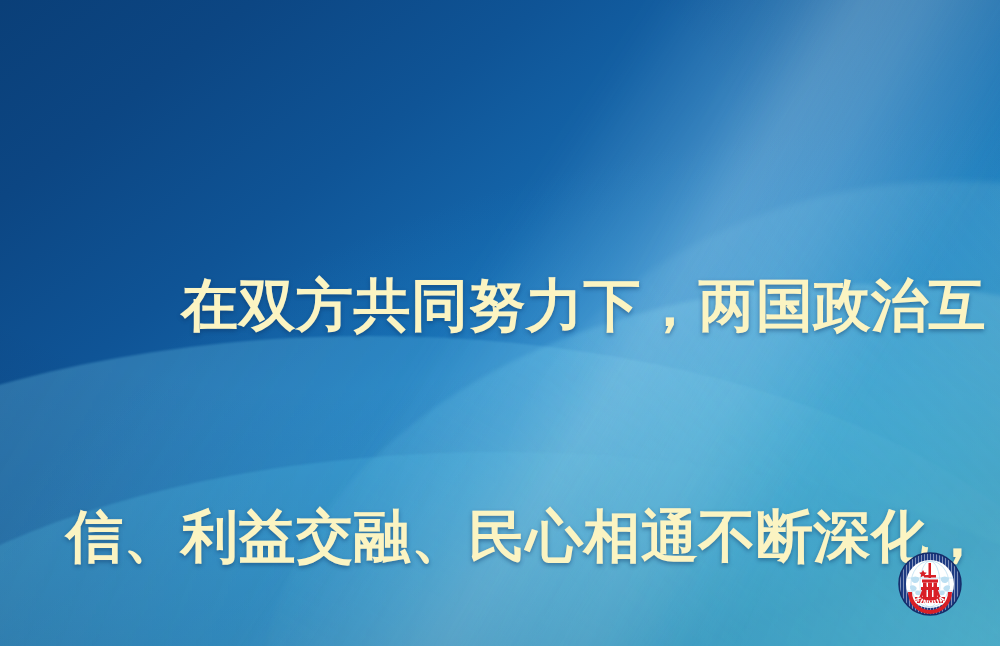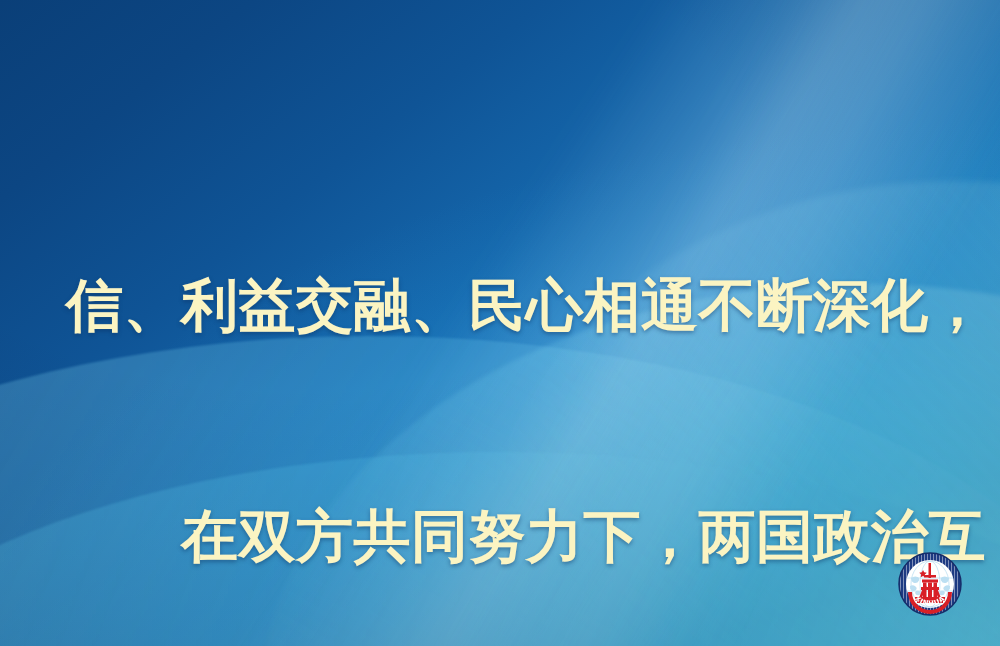--- a/index.html
+++ b/index.html
@@ -172,22 +172,22 @@
   <div class="bg-base"></div>
   <div class="swoosh swoosh-a"></div>
   <div class="swoosh swoosh-c"></div>
   <div class="swoosh swoosh-d"></div>
   <div class="swoosh swoosh-b"></div>
   <div class="ray"></div>
   <div class="ray2"></div>
   <div class="vignette"></div>
 
   <div class="headline">
+    <span class="ln">　　在双方共同努力下，两国政治互</span>
     <span class="ln">信、利益交融、民心相通不断深化，</span>
-    <span class="ln">　　在双方共同努力下，两国政治互</span>
     
     
     
   </div>
 
   <div class="logo">
     <svg viewBox="0 0 128 128" xmlns="http://www.w3.org/2000/svg" aria-hidden="true">
       <defs>
         <clipPath id="ringClip">
           <circle cx="64" cy="64" r="62"></circle>

